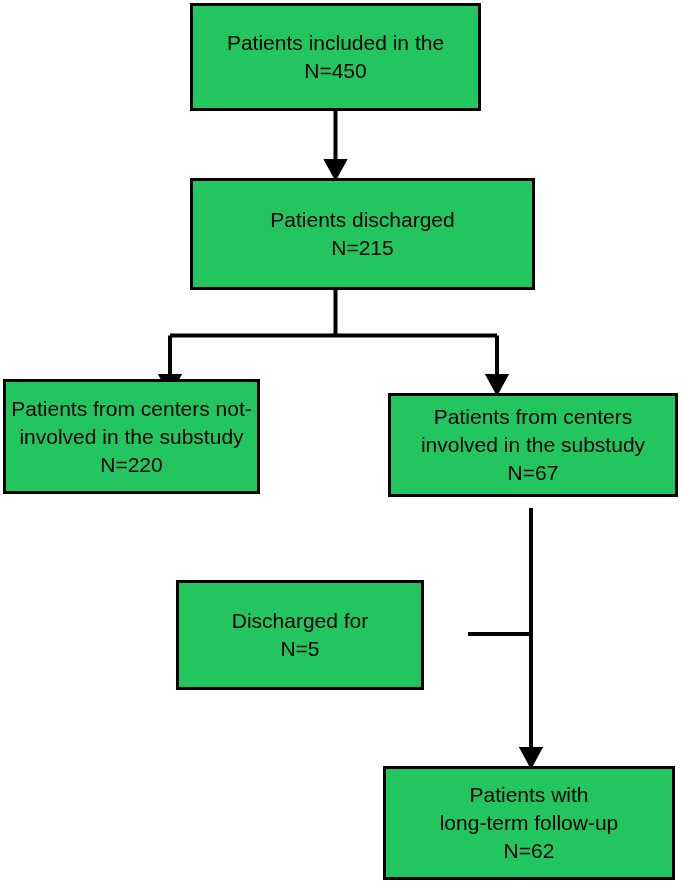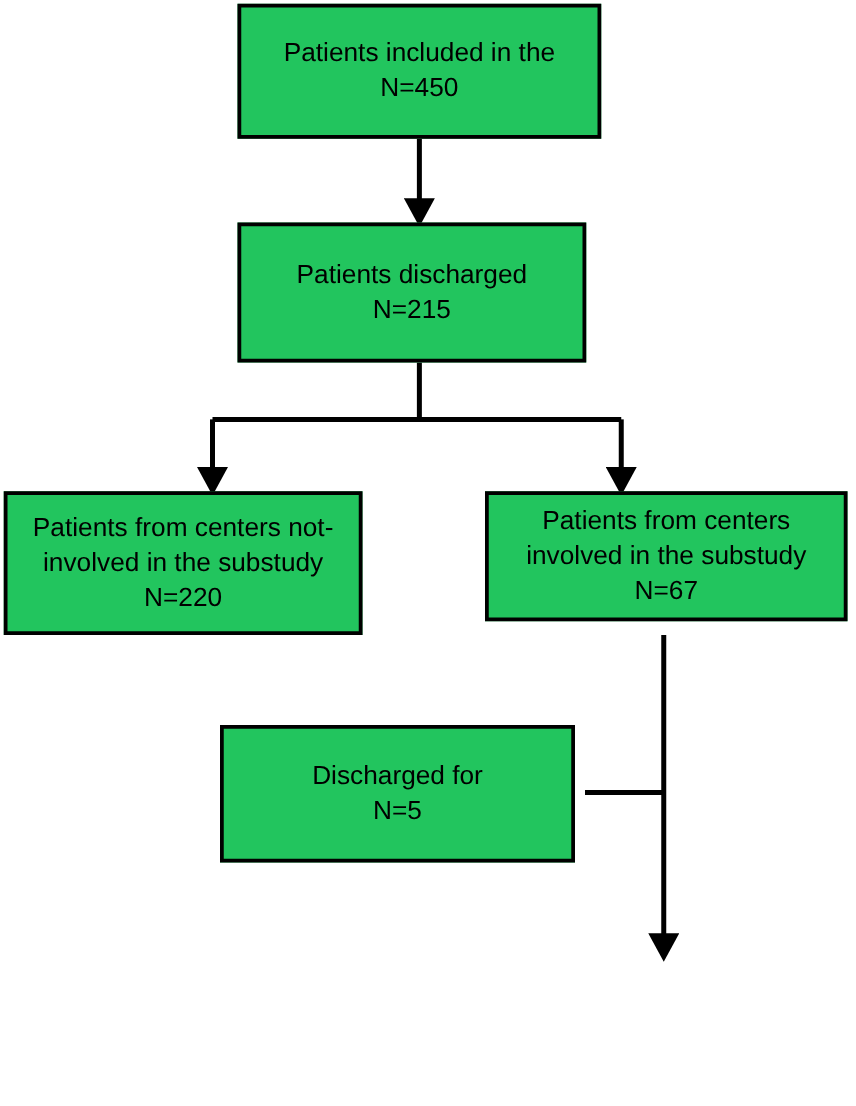--- a/index.html
+++ b/index.html
@@ -38,24 +38,24 @@
     line-height: 28px;
     z-index: 2;
   }
   .node .line {
     display: block;
     white-space: nowrap;
   }
 
   
   #node-enrolled      { left: 190px; top: 3px;   width: 291px; height: 108px; }
-  #node-discharged    { left: 190px; top: 178px; width: 279px; height: 112px; }
-  #node-not-involved  { left: 3px;   top: 393px; width: 287px; height: 115px; text-align: right; }
+  #node-discharged    { left: 190px; top: 178px; width: 345px; height: 112px; }
+  #node-not-involved  { left: 3px;   top: 379px; width: 257px; height: 115px; text-align: right; }
   #node-involved      { left: 388px; top: 393px; width: 290px; height: 104px; }
-  #node-palliative    { left: 176px; top: 580px; width: 284px; height: 110px; }
+  #node-palliative    { left: 176px; top: 580px; width: 248px; height: 110px; }
   #node-followup      { left: 383px; top: 766px; width: 292px; height: 114px; }
 </style>
 </head>
 <body>
 
 <div id="flowchart">
 
   <svg id="connectors" viewBox="0 0 685 885" width="685" height="885" aria-hidden="true">
     <defs>
       <marker id="arrowhead" viewBox="0 0 12 12" refX="5.5" refY="6" markerWidth="6.2" markerHeight="6.2" orient="auto-start-reverse">
@@ -98,14 +98,19 @@
     <span class="line">Patients from centers</span>
     <span class="line">involved in the substudy</span>
     <span class="line">N=67</span>
   </div>
 
   <div class="node" id="node-palliative">
     <span class="line">Discharged for</span>
     <span class="line">N=5</span>
   </div>
 
+  <div class="node" id="node-followup">
+    <span class="line">Patients with</span>
+    <span class="line">long-term follow-up</span>
+    <span class="line">N=62</span>
+  </div>
 
 </div>
 
 </body></html>

